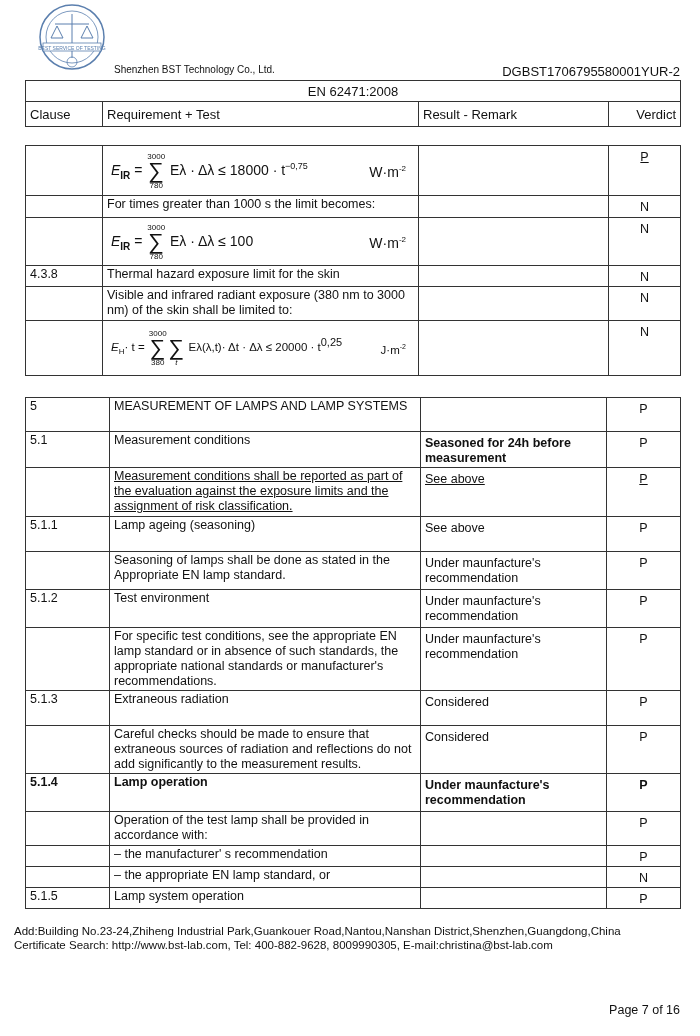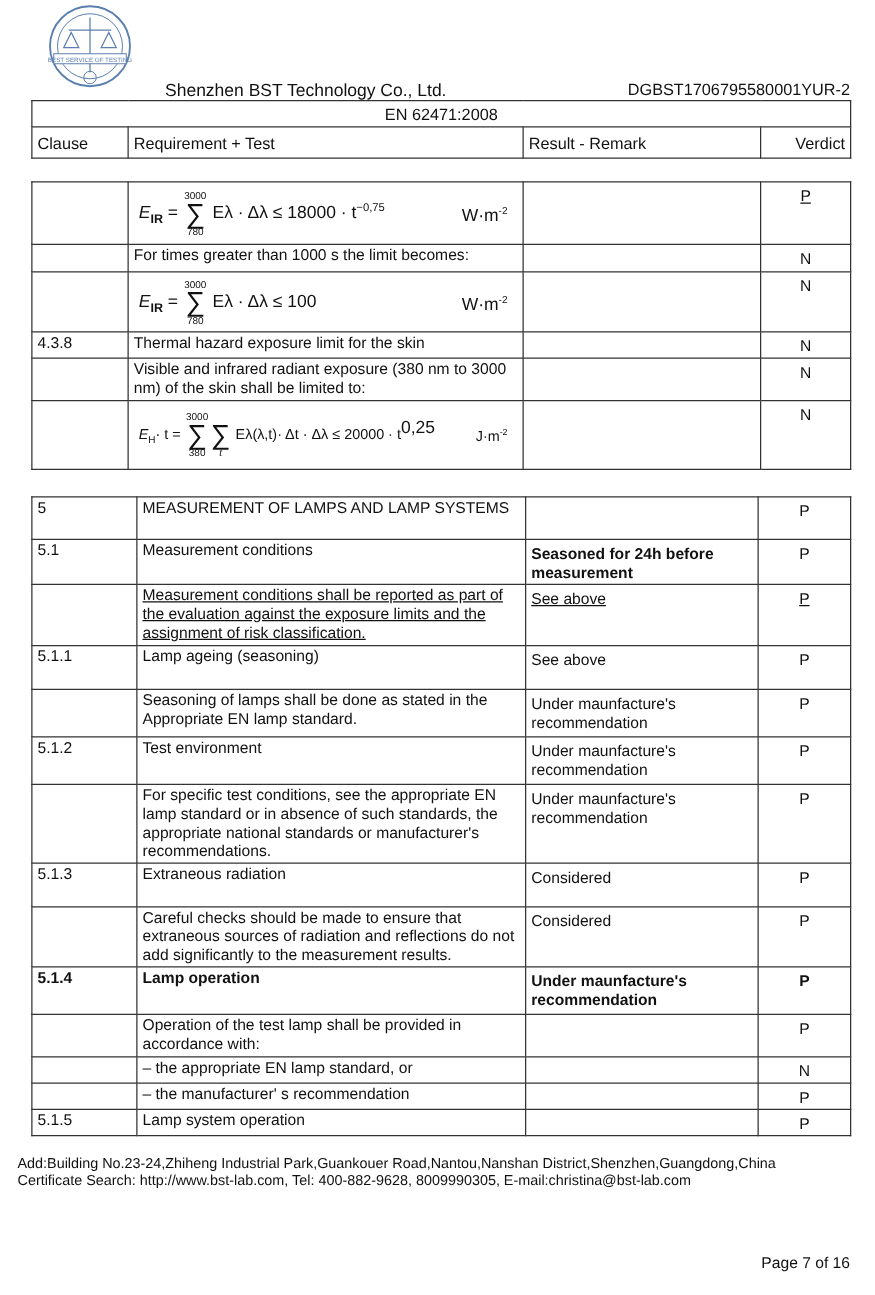--- a/index.html
+++ b/index.html
@@ -1,18 +1,18 @@
 <!DOCTYPE html>
 <html><head>
 <meta charset="utf-8">
 <style>
   html, body { margin:0; padding:0; background:#ffffff; }
   body { width:700px; height:1036px; position:relative; font-family:"Liberation Sans", sans-serif; color:#111; overflow:hidden; }
   .logo { position:absolute; left:37px; top:2px; width:70px; height:70px; }
-  .company { position:absolute; left:132px; top:64px; font-size:14px; }
+  .company { position:absolute; left:114px; top:64px; font-size:10px; }
   .docno { position:absolute; right:20px; top:64px; font-size:13px; }
   table { border-collapse:collapse; position:absolute; left:25px; width:655px; table-layout:fixed; }
   td { border:1px solid #333; font-size:12.5px; vertical-align:top; padding:1px 4px; line-height:15px; }
   .hdr td { height:22px; vertical-align:middle; font-size:13px; }
   .std td { text-align:center; height:18px; vertical-align:middle; font-size:13px; }
   .v { text-align:center; vertical-align:top; padding-top:4px; }
   .f-wrap { display:flex; justify-content:space-between; align-items:center; font-family:"Liberation Sans", sans-serif; font-size:14px; padding:0 8px 0 4px; }
   .sum { display:inline-flex; flex-direction:column; align-items:center; font-size:8px; line-height:9px; vertical-align:middle; margin:0 1px; }
   .sum .sig { font-size:22px; line-height:20px; }
   .it { font-style:italic; }
@@ -125,21 +125,21 @@
         <span><span class="it">E</span><sub style="font-size:8px">H</sub><span>· t</span> =
           <span class="sum">
                 <span>3000</span>
                 <span class="sig">∑</span>
                 <span>380</span>
               </span><span class="sum">
                 <span>&nbsp;</span>
                 <span class="sig">∑</span>
                 <span class="it">t</span>
               </span>
-          <span>Eλ(λ,t)· Δt · Δλ ≤ 20000 · t</span><sup style="font-size:14px">0,25</sup></span>
+          <span>Eλ(λ,t)· Δt · Δλ ≤ 20000 · t</span><sup style="font-size:11px">0,25</sup></span>
         <span><span>J·m</span><sup style="font-size:7px">-2</sup></span>
       </div>
     </td>
     <td></td>
     <td class="v">N</td>
   </tr>
 </tbody>
   </table>
 
 <table style="top:397px;">
@@ -211,29 +211,29 @@
         <td class="v">P</td>
       </tr>
       <tr style="height: 34px;">
         <td></td>
         <td>Operation of the test lamp shall be provided in accordance with:</td>
         <td style="padding-top: 4px;"></td>
         <td class="v">P</td>
       </tr>
       <tr style="height: 20px;">
         <td></td>
+        <td>– the manufacturer' s recommendation</td>
+        <td style="padding-top: 4px;"></td>
+        <td class="v">P</td>
+      </tr>
+      <tr style="height: 20px;">
+        <td></td>
         <td>– the appropriate EN lamp standard, or</td>
         <td style="padding-top: 4px;"></td>
         <td class="v">N</td>
-      </tr>
-      <tr style="height: 20px;">
-        <td></td>
-        <td>– the manufacturer' s recommendation</td>
-        <td style="padding-top: 4px;"></td>
-        <td class="v">P</td>
       </tr>
       <tr style="height: 20px;">
         <td>5.1.5</td>
         <td>Lamp system operation</td>
         <td style="padding-top: 4px;"></td>
         <td class="v">P</td>
       </tr>
     </tbody>
 </table>
 

